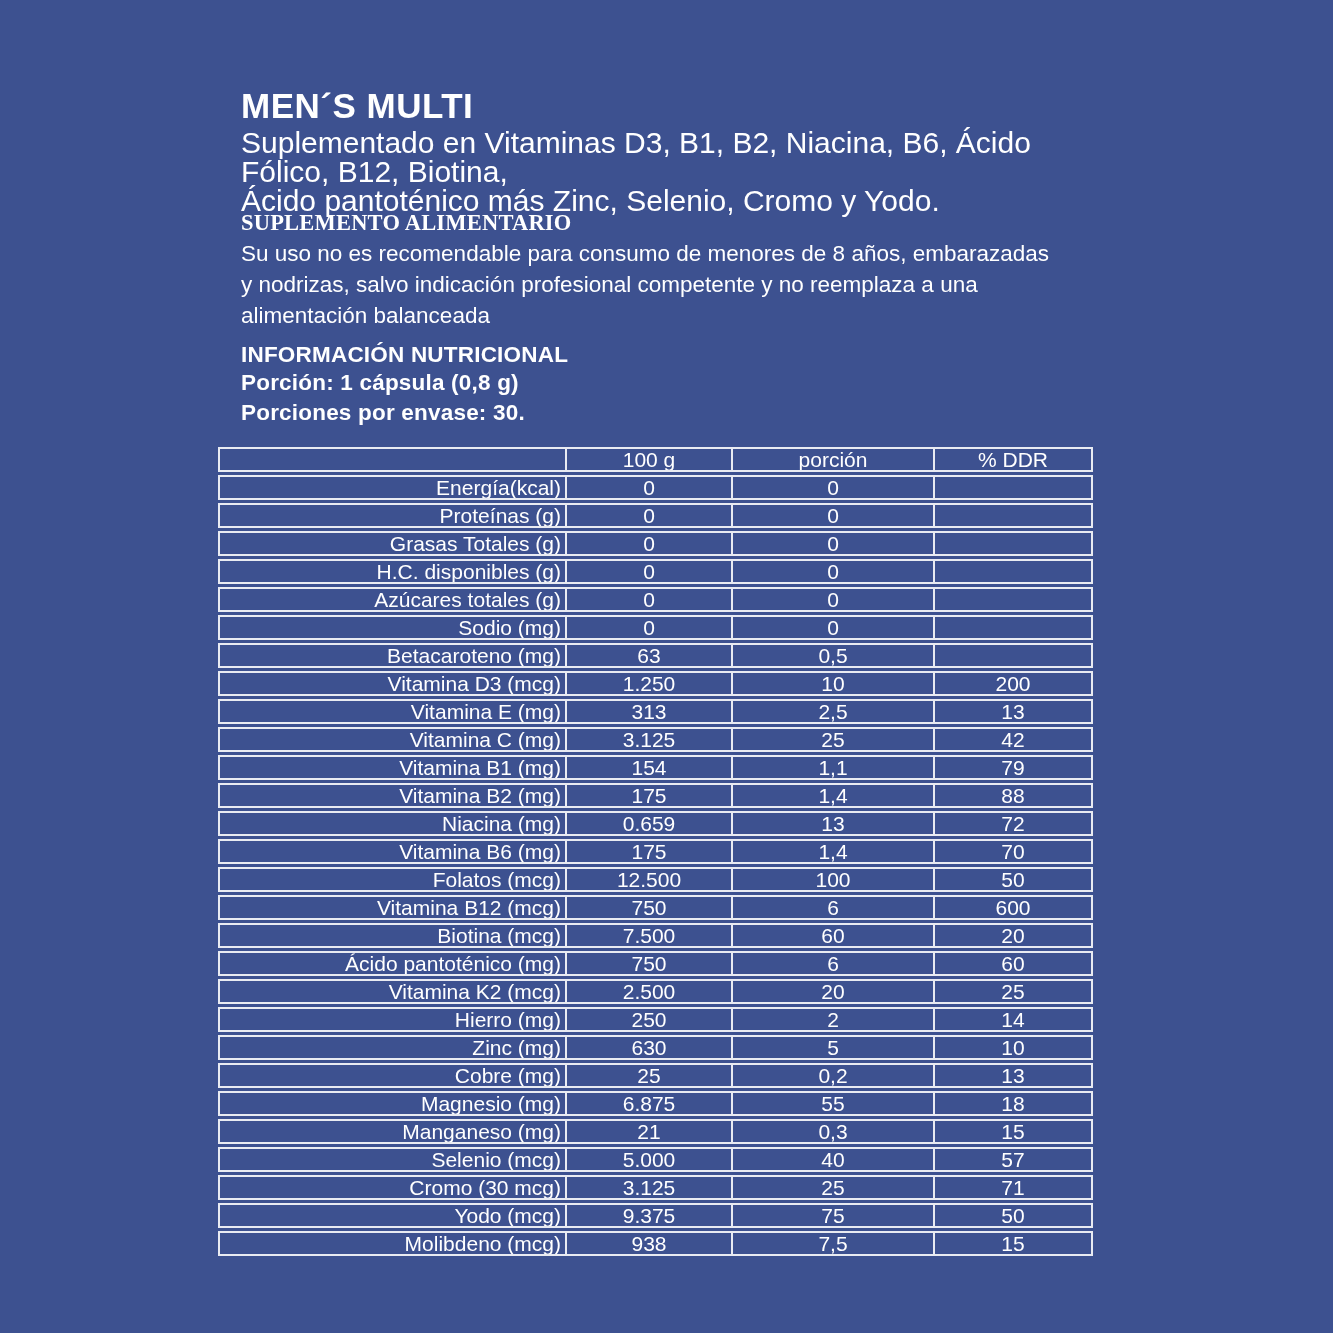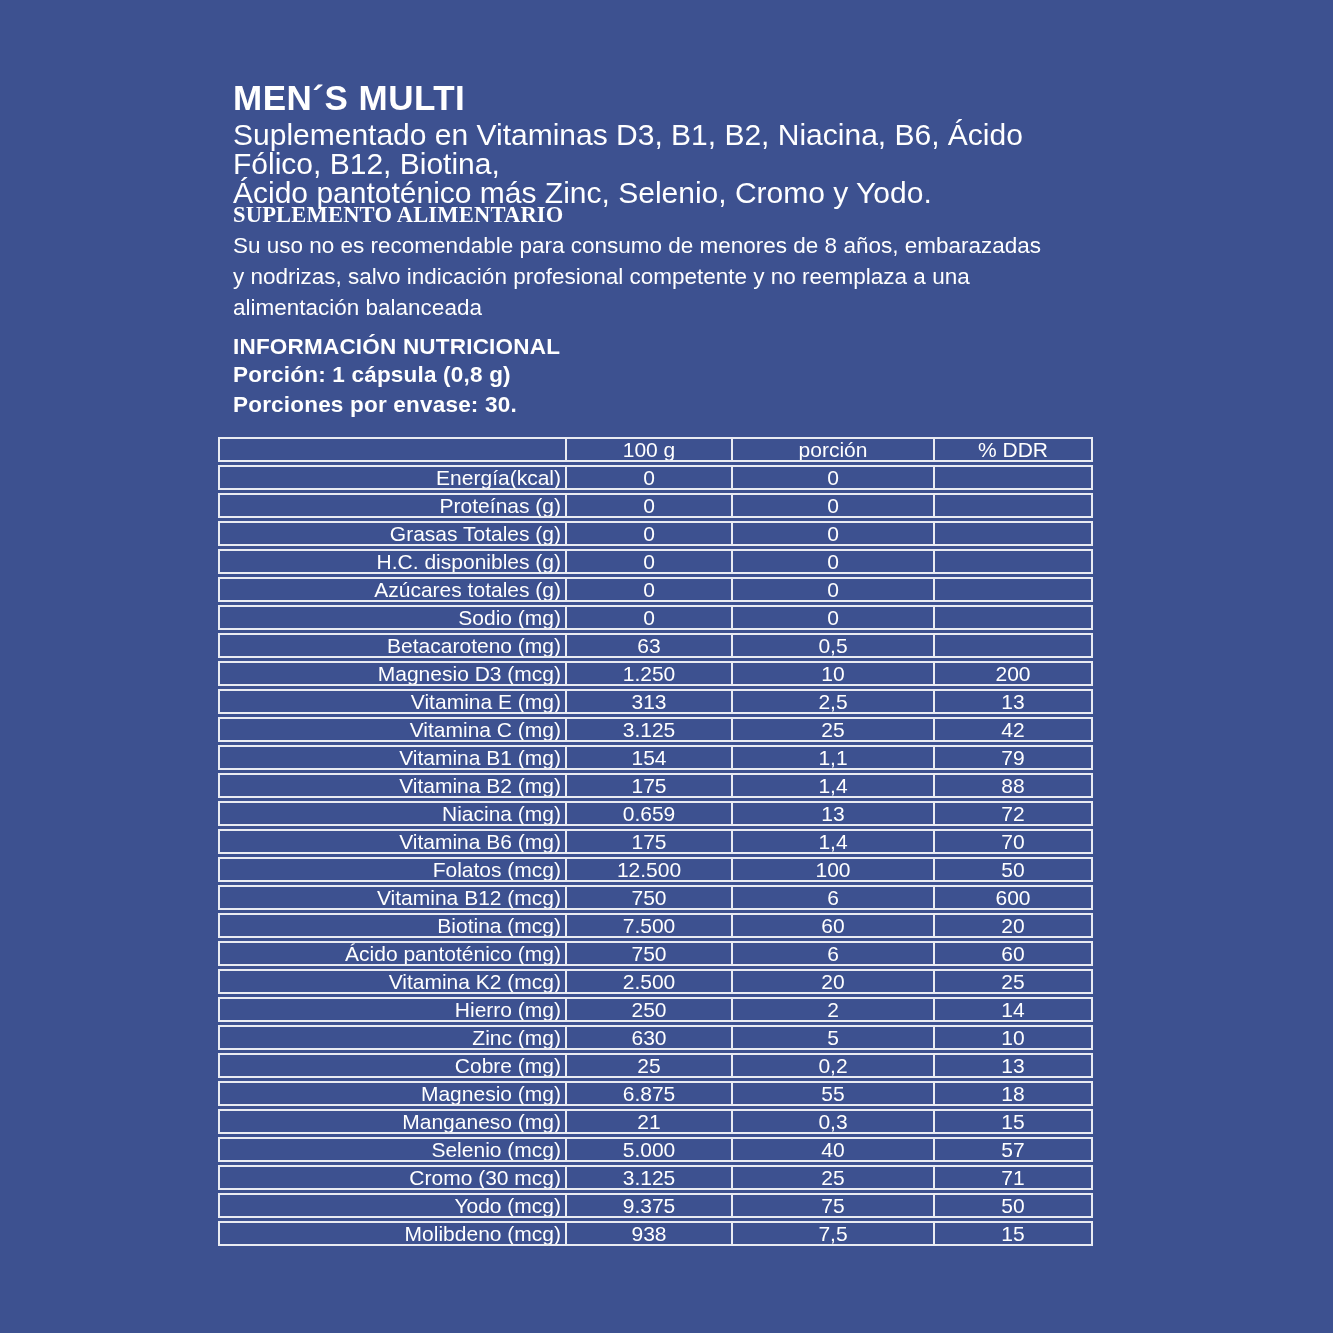--- a/index.html
+++ b/index.html
@@ -14,21 +14,21 @@
     color:var(--fg);
     font-family:"Liberation Sans", sans-serif;
     position:relative;
     overflow:hidden;
   }
   .content{
     position:absolute;
     left:218px; top:70px;
     width:875px;
   }
-  .blk{position:absolute;left:7px;margin:8px;}
+  .blk{position:absolute;left:7px;margin:16px;}
   .title{
     top:0;
     font-size:35px;
     line-height:40px;
     font-weight:bold;
     letter-spacing:0.5px;
   }
   .subtitle{
     top:42px;
     font-size:30px;
@@ -46,21 +46,21 @@
     top:152px;
     font-size:22.5px;
     line-height:31px;
     white-space:pre-line;
   }
   .nut-heading{top:255px;}
   .portion{top:283px;}
   .portions{top:313px;}
   table.nutrition{
     position:absolute;
-    left:0; top:364px;
+    left:0; top:374px;
     width:875px;
     border-collapse:separate;
     border-spacing:0 3px;
     table-layout:fixed;
   }
   .nutrition th,.nutrition td{
     border-top:2px solid var(--border);
     border-bottom:2px solid var(--border);
     border-left:2px solid var(--border);
     font-size:21px;
@@ -154,21 +154,21 @@
           <td>0</td>
           <td></td>
         </tr>
         <tr>
           <td>Betacaroteno (mg)</td>
           <td>63</td>
           <td>0,5</td>
           <td></td>
         </tr>
         <tr>
-          <td>Magnesio D3 (mcg)</td>
+          <td>Vitamina D3 (mcg)</td>
           <td>1.250</td>
           <td>10</td>
           <td>200</td>
         </tr>
         <tr>
           <td>Vitamina E (mg)</td>
           <td>313</td>
           <td>2,5</td>
           <td>13</td>
         </tr>

